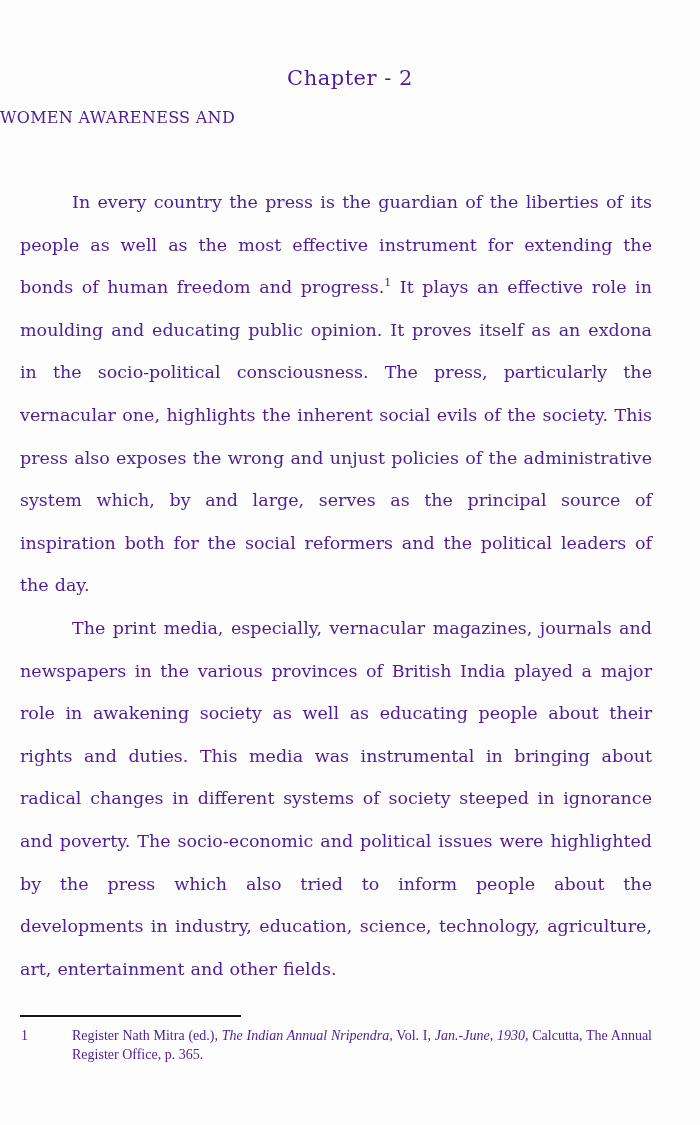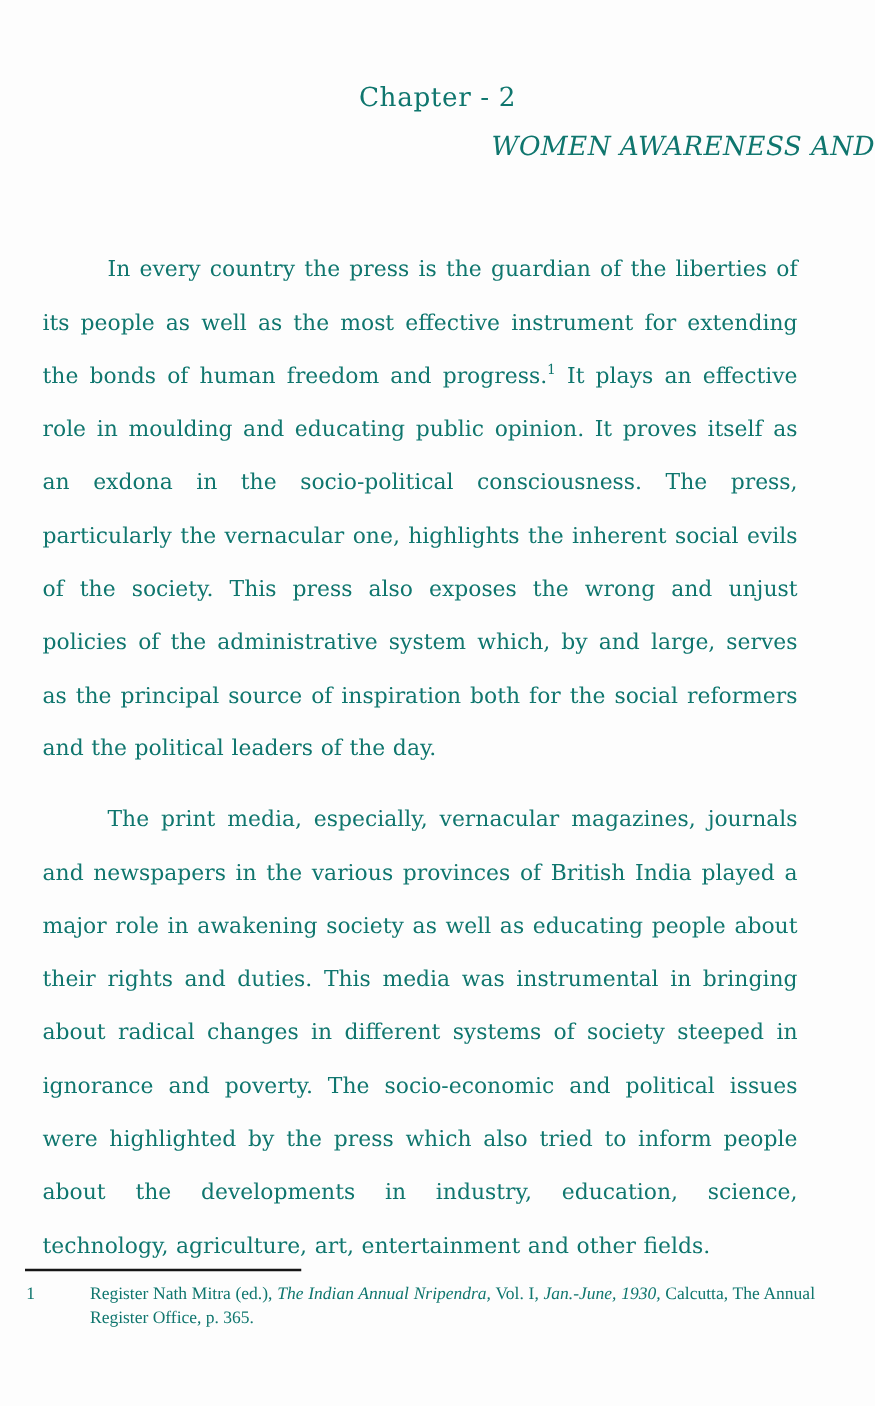--- a/index.html
+++ b/index.html
@@ -5,52 +5,51 @@
   html, body {
     margin: 0;
     padding: 0;
     background: #ffffff;
   }
   .page {
     position: relative;
     width: 700px;
     height: 1125px;
     background: #fdfdfd;
-    color: #0f766e;
+    color: #4c1d95;
     font-family: "DejaVu Serif", serif;
     overflow: hidden;
   }
   .chapter-heading {
     position: absolute;
     top: 66px;
     left: 0;
     width: 100%;
     text-align: center;
     font-size: 21px;
     letter-spacing: 0.5px;
   }
   .chapter-title {
     position: absolute;
     top: 104px;
     left: 0;
     width: 100%;
-    text-align: right;
-    font-size: 21px;
+    text-align: left;
+    font-size: 16px;
     line-height: 27px;
     letter-spacing: 0.3px;
-    font-style: italic;
   }
   .text-block {
     position: absolute;
     top: 181px;
     left: 20px;
     right: 48px;
   }
   .text-block p {
-    margin: 14px;
+    margin: 0;
     text-align: justify;
     text-indent: 52px;
     font-size: 17.5px;
     line-height: 42.6px;
     word-spacing: 0.5px;
   }
   sup.fnref {
     font-size: 11px;
     line-height: 0;
     vertical-align: super;

